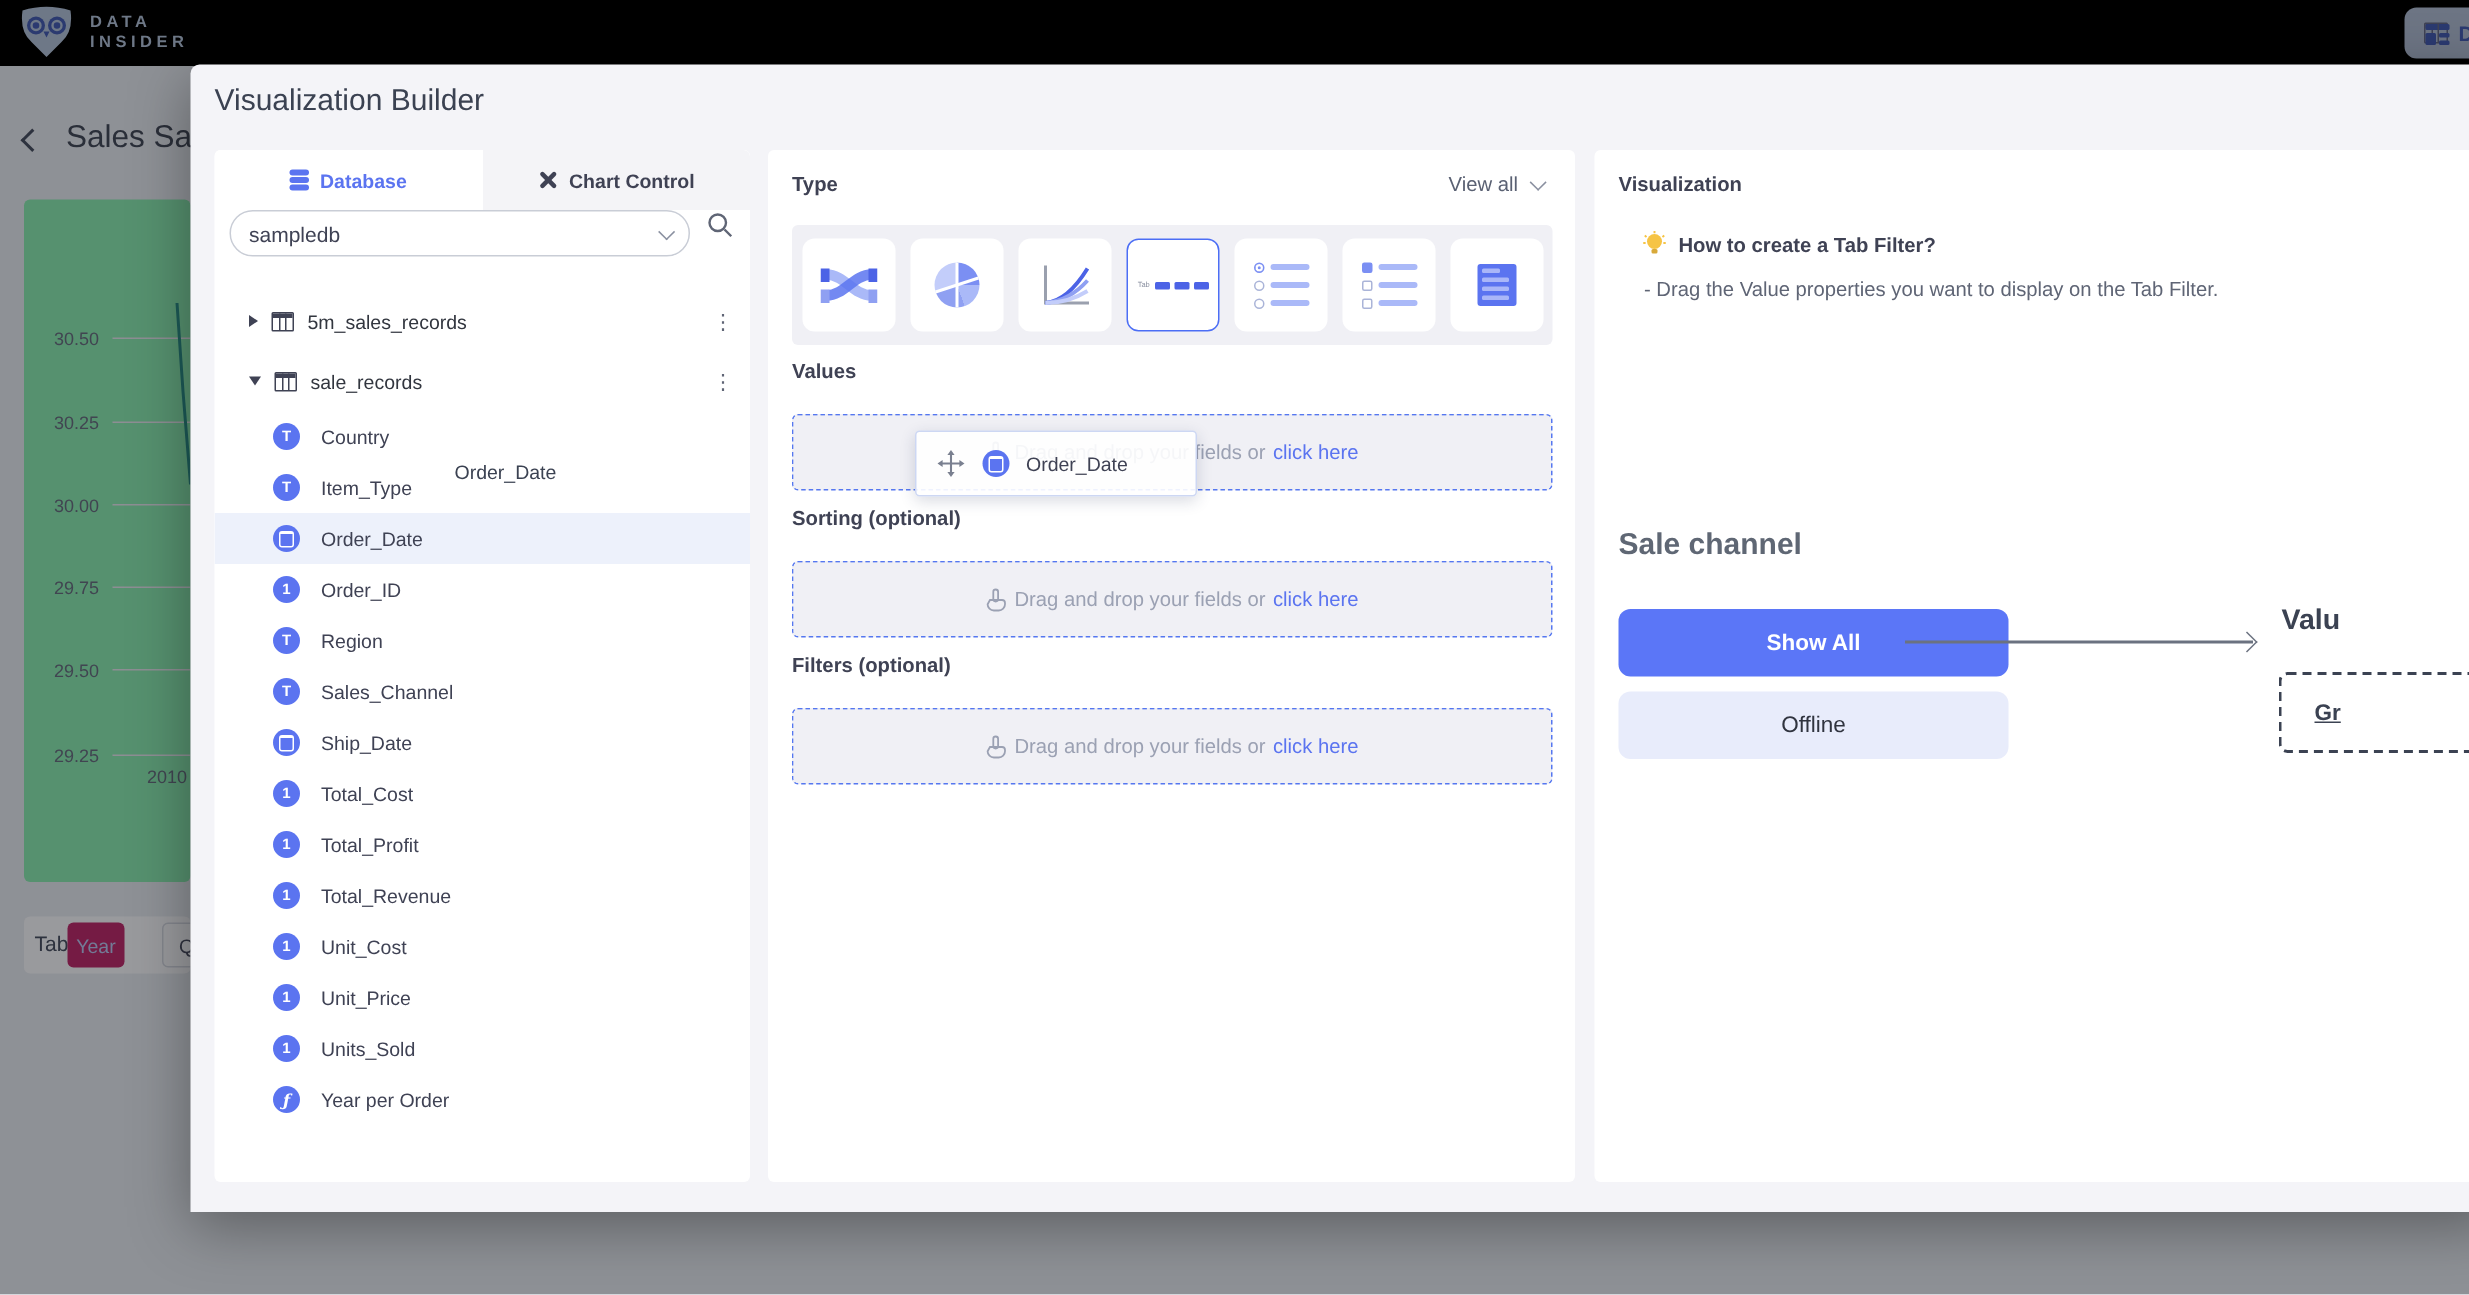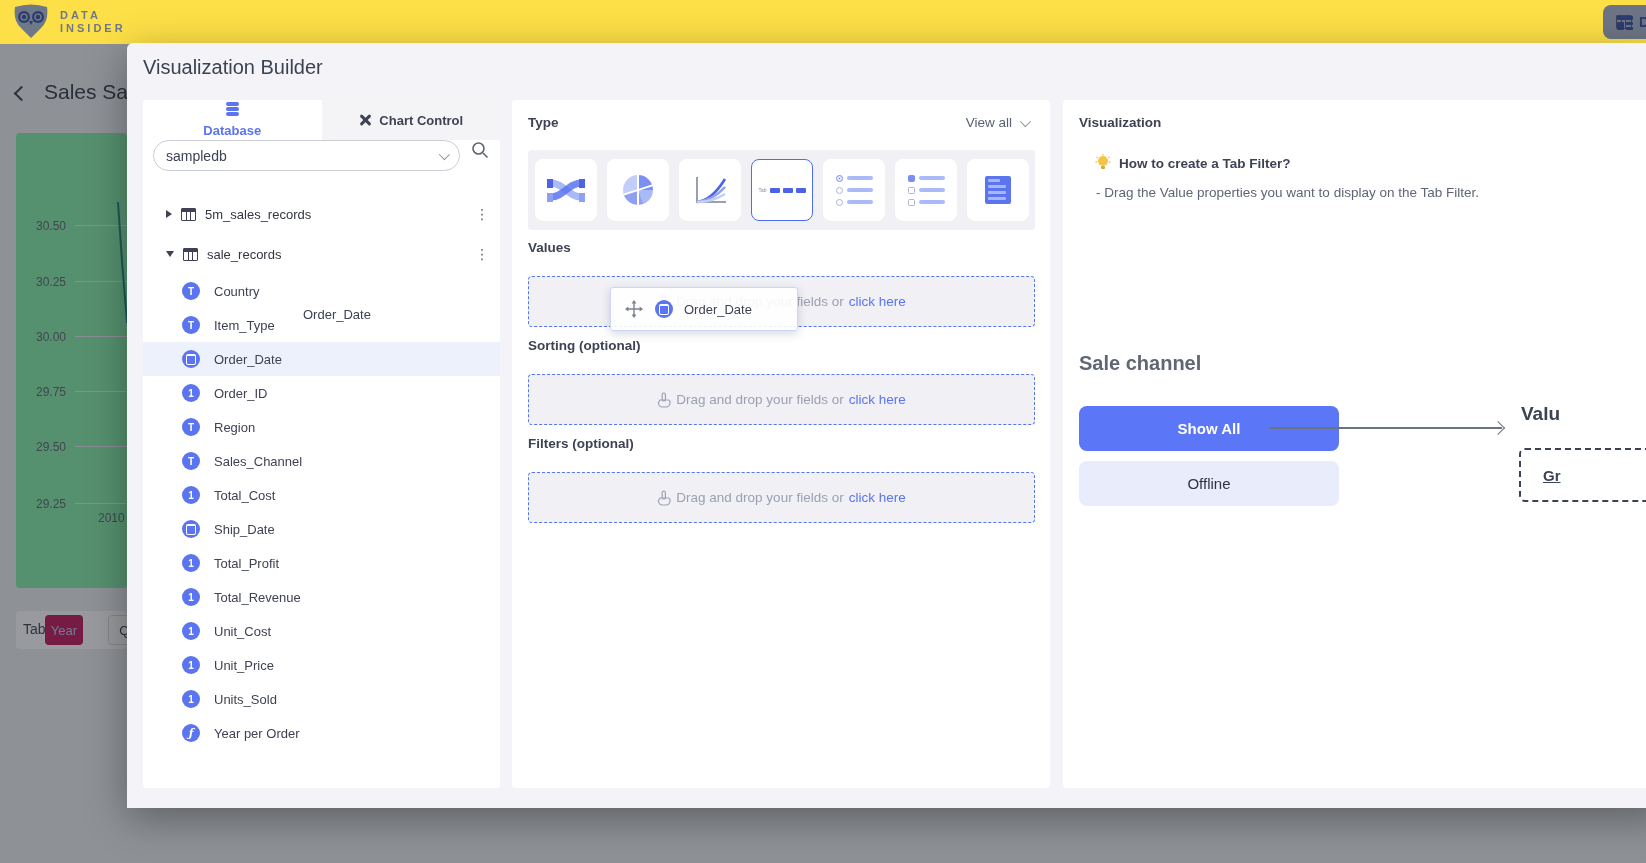--- a/index.html
+++ b/index.html
@@ -1,21 +1,21 @@
 <!DOCTYPE html>
 <html><head>
 <meta charset="utf-8">
 <style>
   * { margin:0; padding:0; box-sizing:border-box; }
   html,body { width:1646px; height:863px; overflow:hidden; }
   body { font-family:"Liberation Sans", sans-serif; background:#eceef2; }
   .screen { position:relative; width:1646px; height:863px; overflow:hidden; }
 
   
-  .navbar { position:absolute; top:0; left:0; width:1646px; height:44px; background:#fde047; z-index:6; display:flex; align-items:center; }
+  .navbar { position:absolute; top:0; left:0; width:1646px; height:44px; background:#000000; z-index:6; display:flex; align-items:center; }
   .brand { display:flex; align-items:center; gap:10px; margin-left:12px; cursor:pointer; }
   .brand-text { display:flex; flex-direction:column; line-height:13px; }
   .brand-text span { color:#6e7887; font-size:11px; font-weight:700; letter-spacing:3px; }
   .nav-right-btn { position:absolute; left:1603px; top:5px; width:70px; height:34px; background:#6d7584; border:none; border-radius:8px; display:flex; align-items:center; gap:7px; padding-left:13px; cursor:pointer; }
   .nav-right-btn .grid-ic { width:16px; height:14px; position:relative; }
   .nav-right-btn .grid-ic i { position:absolute; background:#2b3a70; border-radius:1px; }
   .nav-right-btn .grid-ic i:nth-child(1){ left:0; top:0; width:16px; height:4px; }
   .nav-right-btn .grid-ic i:nth-child(2){ left:0; top:6px; width:7px; height:8px; }
   .nav-right-btn .grid-ic i:nth-child(3){ left:9px; top:6px; width:7px; height:3px; }
   .nav-right-btn .grid-ic i:nth-child(4){ left:9px; top:11px; width:7px; height:3px; }
@@ -40,21 +40,21 @@
 
   
   .modal { position:absolute; left:127px; top:43px; width:1540px; height:765px; background:#f4f4f8; border-top-left-radius:6px; box-shadow:0 10px 40px rgba(0,0,0,0.35); z-index:10; }
   .modal-title { position:absolute; left:16px; top:13px; font-size:20px; font-weight:500; color:#3b4252; }
   .panel { position:absolute; top:57px; height:688px; background:#ffffff; border-radius:4px; }
 
   
   .left-panel { left:16px; width:357px; overflow:hidden; }
   .lp-tabbar { display:flex; height:40px; }
   .lp-tab { flex:1; display:flex; align-items:center; justify-content:center; gap:7px; font-size:13px; font-weight:700; cursor:pointer; }
-  .lp-tab.active { background:#ffffff; color:#5b74f0;flex-direction:column; }
+  .lp-tab.active { background:#ffffff; color:#5b74f0; }
   .lp-tab.inactive { background:#f4f4f7; color:#3f4254; border-top-right-radius:4px; }
   .db-ic { width:13px; height:14px; display:inline-block; position:relative; }
   .db-ic i { position:absolute; left:0; width:13px; height:4px; background:#5b74f0; border-radius:2px; }
   .db-ic i:nth-child(1){ top:0; } .db-ic i:nth-child(2){ top:5px; } .db-ic i:nth-child(3){ top:10px; }
   .tools-ic { width:14px; height:14px; position:relative; display:inline-block; }
   .tools-ic i { position:absolute; left:6px; top:0; width:3px; height:14px; background:#3f4254; border-radius:1.5px; }
   .tools-ic i:nth-child(1){ transform:rotate(45deg); } .tools-ic i:nth-child(2){ transform:rotate(-45deg); }
   .search-row { height:48px; display:flex; padding:0 10px; gap:10px; }
   .db-select { flex:1; height:31px; border:1px solid #c9cdd6; border-radius:16px; display:flex; align-items:center; padding:0 12px; font-size:14px; color:#3f4254; cursor:pointer; background:#fff; }
   .db-select .val { flex:1; }
@@ -255,26 +255,26 @@
         </div>
         <div class="field-row">
           <span class="fi i-text"></span>
           <span class="fl">Region</span>
         </div>
         <div class="field-row">
           <span class="fi i-text"></span>
           <span class="fl">Sales_Channel</span>
         </div>
         <div class="field-row">
-          <span class="fi i-num"></span>
-          <span class="fl">Total_Cost</span>
-        </div>
-        <div class="field-row">
           <span class="fi i-date"></span>
           <span class="fl">Ship_Date</span>
+        </div>
+        <div class="field-row">
+          <span class="fi i-num"></span>
+          <span class="fl">Total_Cost</span>
         </div>
         <div class="field-row">
           <span class="fi i-num"></span>
           <span class="fl">Total_Profit</span>
         </div>
         <div class="field-row">
           <span class="fi i-num"></span>
           <span class="fl">Total_Revenue</span>
         </div>
         <div class="field-row">

